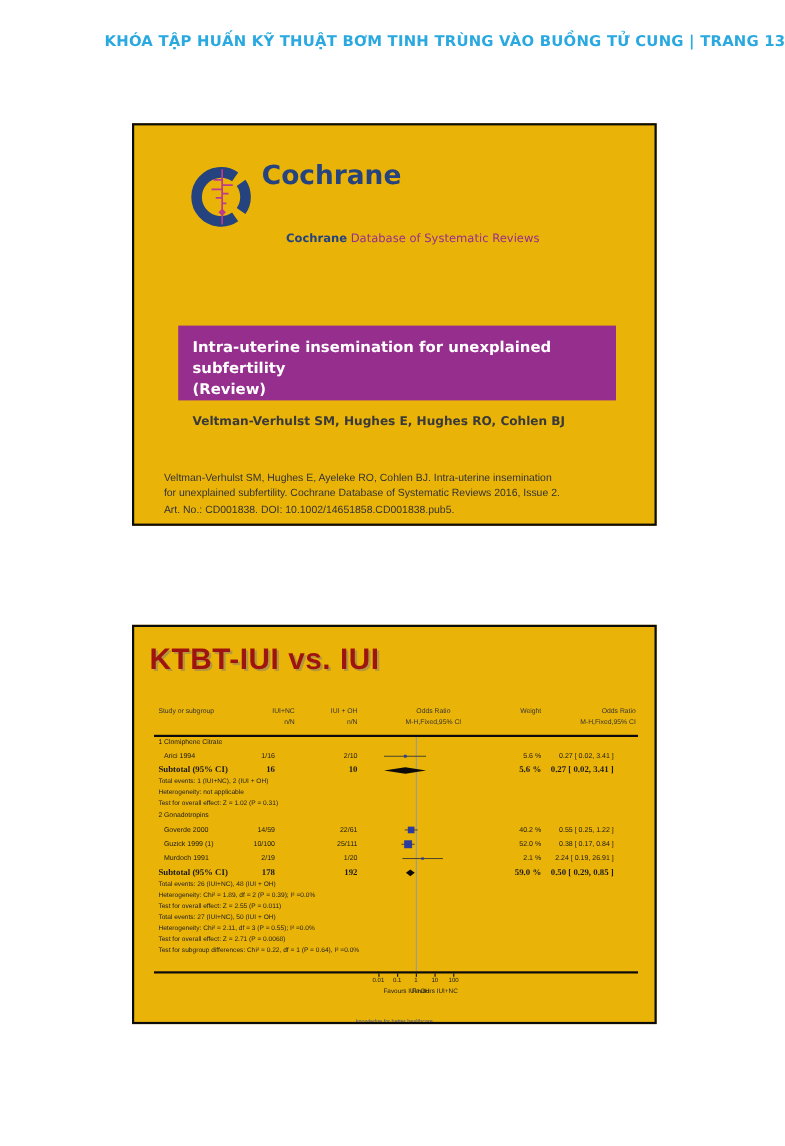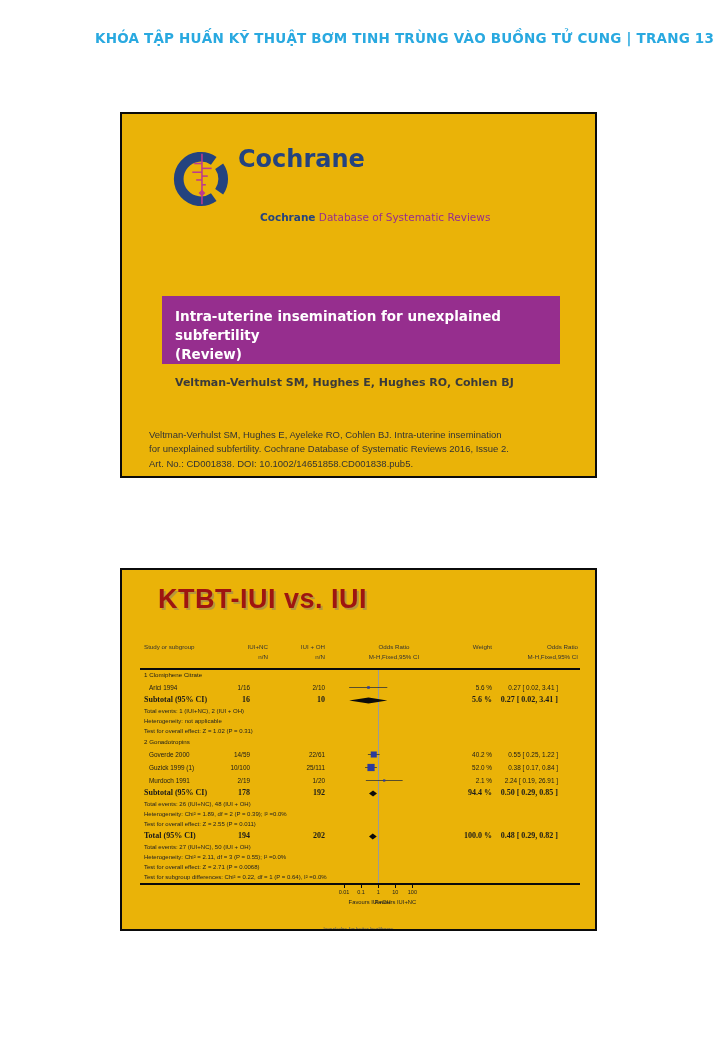--- a/index.html
+++ b/index.html
@@ -25,21 +25,21 @@
   #tagline span{color:#962E8E;}
   
   #banner{position:absolute;left:40px;top:182px;width:398px;height:68px;background:#962E8E;box-sizing:border-box;
           padding:11px 13px;color:#ffffff;font-family:"DejaVu Sans",sans-serif;font-weight:bold;font-size:13.5px;
           line-height:1.4;white-space:pre-line;}
   #authors{position:absolute;left:53px;top:262px;font-size:11px;color:#3a3a3a;
            font-family:"DejaVu Sans",sans-serif;font-weight:bold;}
   #citation{position:absolute;left:27px;top:314px;width:440px;font-size:9.5px;color:#333;
             line-height:1.5;white-space:pre-line;font-family:"Liberation Sans",sans-serif;}
   
-  #ktbt{position:absolute;left:36px;top:14px;font-size:27px;font-weight:bold;color:#9E1510;
+  #ktbt{position:absolute;left:14px;top:14px;font-size:27px;font-weight:bold;color:#9E1510;
         font-family:"Liberation Sans",sans-serif;letter-spacing:.5px;
         text-shadow:2px 2px 0 rgba(120,120,120,.45);}
   
   #forest{position:absolute;left:18px;top:68px;width:440px;height:284px;font-family:"Liberation Sans",sans-serif;}
   .fh{position:absolute;font-size:6.2px;color:#333;line-height:8px;}
   .fh.r{text-align:right;}
   .fh.c{text-align:center;}
   #ruleTop,#ruleBot{position:absolute;left:0;width:440px;height:2px;background:#0b0b0b;}
   #ruleTop{top:30px;}
   #ruleBot{top:245px;}
@@ -187,44 +187,34 @@
             <div class="f-or">2.24 [ 0.19, 26.91 ]</div>
             <svg class="f-plot" width="116" height="13">
               <line x1="29.866686576293375" x2="66.6515242317602" y1="6.5" y2="6.5" stroke="#333" stroke-width="0.8"></line>
               <rect x="47.08424111351419" y="5.395" width="2.21" height="2.21" fill="#2B3B9E"></rect>
             </svg>
           </div>
           <div class="f-row k-subtotal" style="height: 13px;">
             <div class="f-name">Subtotal (95% CI)</div>
             <div class="f-num n1">178</div>
             <div class="f-num n2">192</div>
-            <div class="f-weight">94.4 %</div>
+            <div class="f-weight">59.0 %</div>
             <div class="f-or">0.50 [ 0.29, 0.85 ]</div>
             <svg class="f-plot" width="116" height="13">
               <polygon points="33.00700576407215,6.5 37.052387074145926,3.5 40.993063629714406,6.5 37.052387074145926,9.5" fill="#0b0b0b"></polygon>
             </svg>
           </div>
           <div class="f-row k-note" style="height: 10px;">
             <div class="f-name">Total events: 26 (IUI+NC), 48 (IUI + OH)</div>
           </div>
           <div class="f-row k-note" style="height: 10px;">
             <div class="f-name">Heterogeneity: Chi² = 1.89, df = 2 (P = 0.39); I² =0.0%</div>
           </div>
           <div class="f-row k-note" style="height: 10px;">
             <div class="f-name">Test for overall effect: Z = 2.55 (P = 0.011)</div>
-          </div>
-          <div class="f-row k-total" style="height: 13px;">
-            <div class="f-name">Total (95% CI)</div>
-            <div class="f-num n1">194</div>
-            <div class="f-num n2">202</div>
-            <div class="f-weight">100.0 %</div>
-            <div class="f-or">0.48 [ 0.29, 0.82 ]</div>
-            <svg class="f-plot" width="116" height="13">
-              <polygon points="33.00700576407215,6.5 36.749225159122545,3.5 40.72621687576156,6.5 36.749225159122545,9.5" fill="#0b0b0b"></polygon>
-            </svg>
           </div>
           <div class="f-row k-note" style="height: 10px;">
             <div class="f-name">Total events: 27 (IUI+NC), 50 (IUI + OH)</div>
           </div>
           <div class="f-row k-note" style="height: 10px;">
             <div class="f-name">Heterogeneity: Chi² = 2.11, df = 3 (P = 0.55); I² =0.0%</div>
           </div>
           <div class="f-row k-note" style="height: 10px;">
             <div class="f-name">Test for overall effect: Z = 2.71 (P = 0.0068)</div>
           </div>

